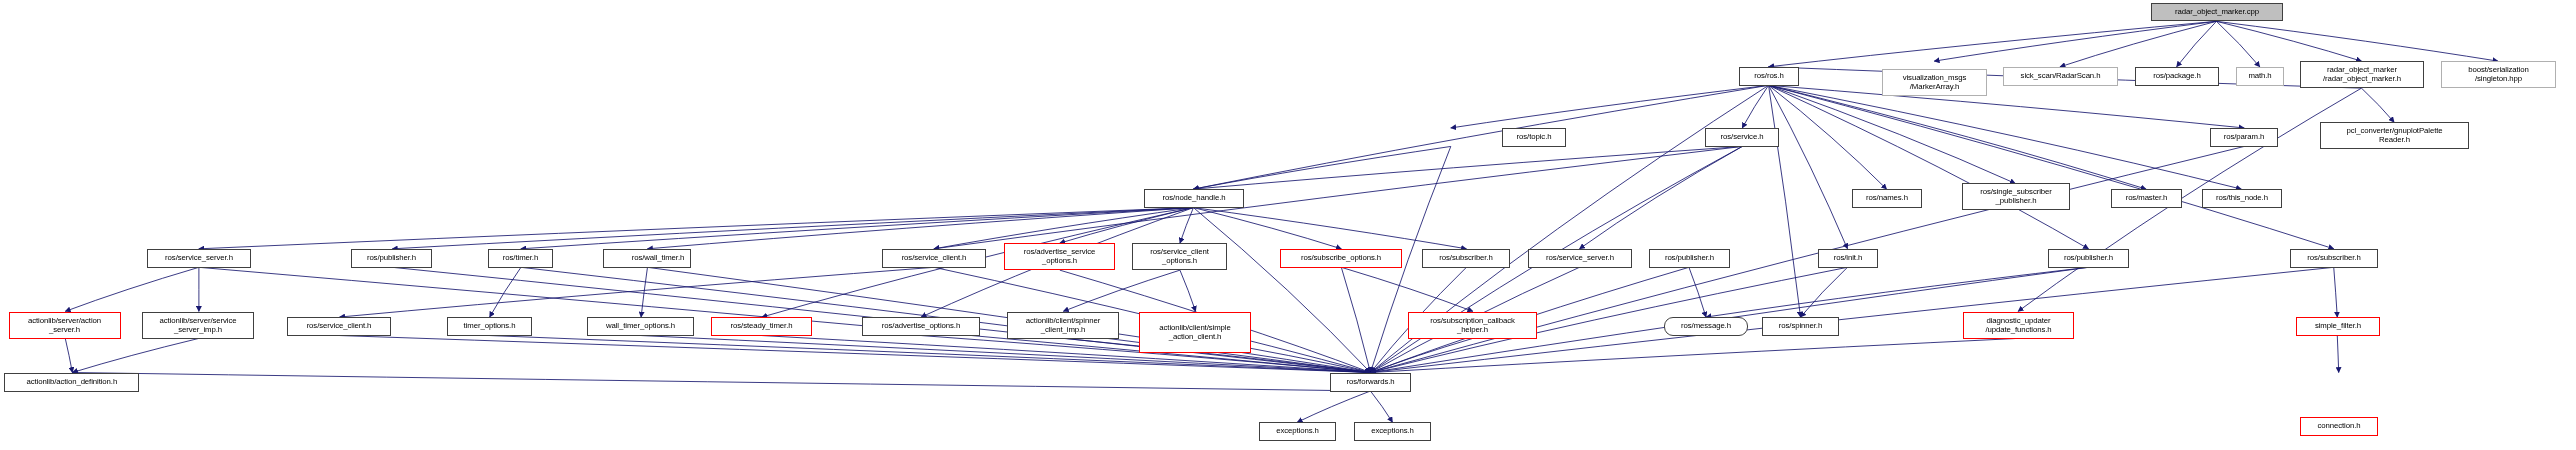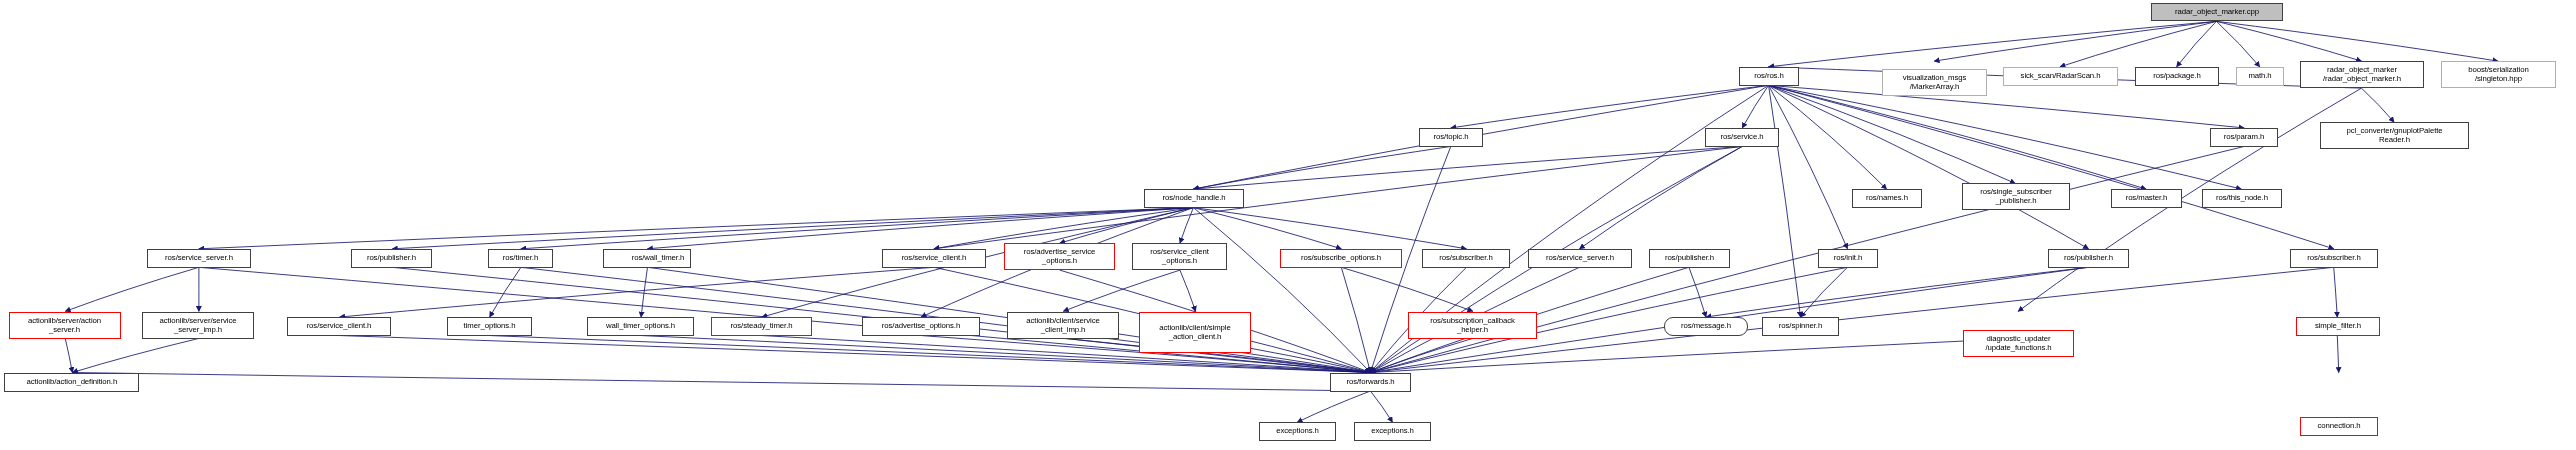--- a/index.html
+++ b/index.html
@@ -130,21 +130,21 @@
       <div class="node b-black" style="left: 1739px; top: 67px; width: 60px; height: 18.5px;">ros/ros.h</div>
       <div class="node b-grey" style="left: 1882px; top: 61px; width: 105px; height: 27px; margin-top: 8px;">visualization_msgs
 /MarkerArray.h</div>
       <div class="node b-grey" style="left: 2003px; top: 67px; width: 115px; height: 18.5px;">sick_scan/RadarScan.h</div>
       <div class="node b-black" style="left: 2135px; top: 67px; width: 84px; height: 18.5px;">ros/package.h</div>
       <div class="node b-grey" style="left: 2236px; top: 67px; width: 48px; height: 18.5px;">math.h</div>
       <div class="node b-black" style="left: 2300px; top: 61px; width: 124px; height: 27px;">radar_object_marker
 /radar_object_marker.h</div>
       <div class="node b-grey" style="left: 2441px; top: 61px; width: 115px; height: 27px;">boost/serialization
 /singleton.hpp</div>
-      <div class="node b-black" style="left: 1419px; top: 128px; width: 64px; height: 18.5px;">ros/topic.h</div>
+      <div class="node b-black" style="left: 1502px; top: 128px; width: 64px; height: 18.5px;">ros/topic.h</div>
       <div class="node b-black" style="left: 1705px; top: 128px; width: 74px; height: 18.5px;">ros/service.h</div>
       <div class="node b-black" style="left: 2210px; top: 128px; width: 68px; height: 18.5px;">ros/param.h</div>
       <div class="node b-black" style="left: 2320px; top: 122px; width: 149px; height: 27px;">pcl_converter/gnuplotPalette
 Reader.h</div>
       <div class="node b-black" style="left: 1144px; top: 189px; width: 100px; height: 18.5px;">ros/node_handle.h</div>
       <div class="node b-black" style="left: 1852px; top: 189px; width: 70px; height: 18.5px;">ros/names.h</div>
       <div class="node b-black" style="left: 1962px; top: 183px; width: 108px; height: 27px;">ros/single_subscriber
 _publisher.h</div>
       <div class="node b-black" style="left: 2111px; top: 189px; width: 71px; height: 18.5px;">ros/master.h</div>
       <div class="node b-black" style="left: 2202px; top: 189px; width: 80px; height: 18.5px;">ros/this_node.h</div>
@@ -166,29 +166,29 @@
       <div class="node b-black" style="left: 2290px; top: 249px; width: 88px; height: 18.5px;">ros/subscriber.h</div>
       <div class="node b-red" style="left: 8.5px; top: 312px; width: 112px; height: 27px;">actionlib/server/action
 _server.h</div>
       <div class="node b-black" style="left: 142px; top: 312px; width: 112px; height: 27px;">actionlib/server/service
 _server_imp.h</div>
       <div class="node b-black" style="left: 287px; top: 317px; width: 104px; height: 18.5px;">ros/service_client.h</div>
       <div class="node b-black" style="left: 447px; top: 317px; width: 85px; height: 18.5px;">timer_options.h</div>
       <div class="node b-black" style="left: 587px; top: 317px; width: 107px; height: 18.5px;">wall_timer_options.h</div>
       <div class="node b-red" style="left: 711px; top: 317px; width: 101px; height: 18.5px;">ros/steady_timer.h</div>
       <div class="node b-black" style="left: 862px; top: 317px; width: 118px; height: 18.5px;">ros/advertise_options.h</div>
-      <div class="node b-black" style="left: 1007px; top: 312px; width: 112px; height: 27px;">actionlib/client/service
+      <div class="node b-black" style="left: 1007px; top: 312px; width: 112px; height: 27px;">actionlib/client/spinner
 _client_imp.h</div>
       <div class="node b-red" style="left: 1139px; top: 312px; width: 112px; height: 41px;">actionlib/client/simple
 _action_client.h</div>
       <div class="node b-red" style="left: 1408px; top: 312px; width: 129px; height: 27px;">ros/subscription_callback
 _helper.h</div>
       <div class="node b-black" style="left: 1664px; top: 317px; width: 84px; height: 18.5px; border-radius: 9px;">ros/message.h</div>
       <div class="node b-black" style="left: 1762px; top: 317px; width: 77px; height: 18.5px;">ros/spinner.h</div>
-      <div class="node b-red" style="left: 1963px; top: 312px; width: 111px; height: 27px; margin-top: 18px;">diagnostic_updater
+      <div class="node b-red" style="left: 1963px; top: 312px; width: 111px; height: 27px;">diagnostic_updater
 /update_functions.h</div>
       <div class="node b-red" style="left: 2296px; top: 317px; width: 84px; height: 18.5px;">simple_filter.h</div>
       <div class="node b-black" style="left: 1330px; top: 373px; width: 81px; height: 18.5px;">ros/forwards.h</div>
       <div class="node b-black" style="left: 4.3px; top: 373px; width: 135px; height: 18.5px;">actionlib/action_definition.h</div>
       <div class="node b-red" style="left: 2300px; top: 373px; width: 78px; height: 18.5px; margin-top: 44px;">connection.h</div>
       <div class="node b-black" style="left: 1259px; top: 422px; width: 77px; height: 18.5px;">exceptions.h</div>
       <div class="node b-black" style="left: 1354px; top: 422px; width: 77px; height: 18.5px;">exceptions.h</div>
     </div>
 </div>
 

